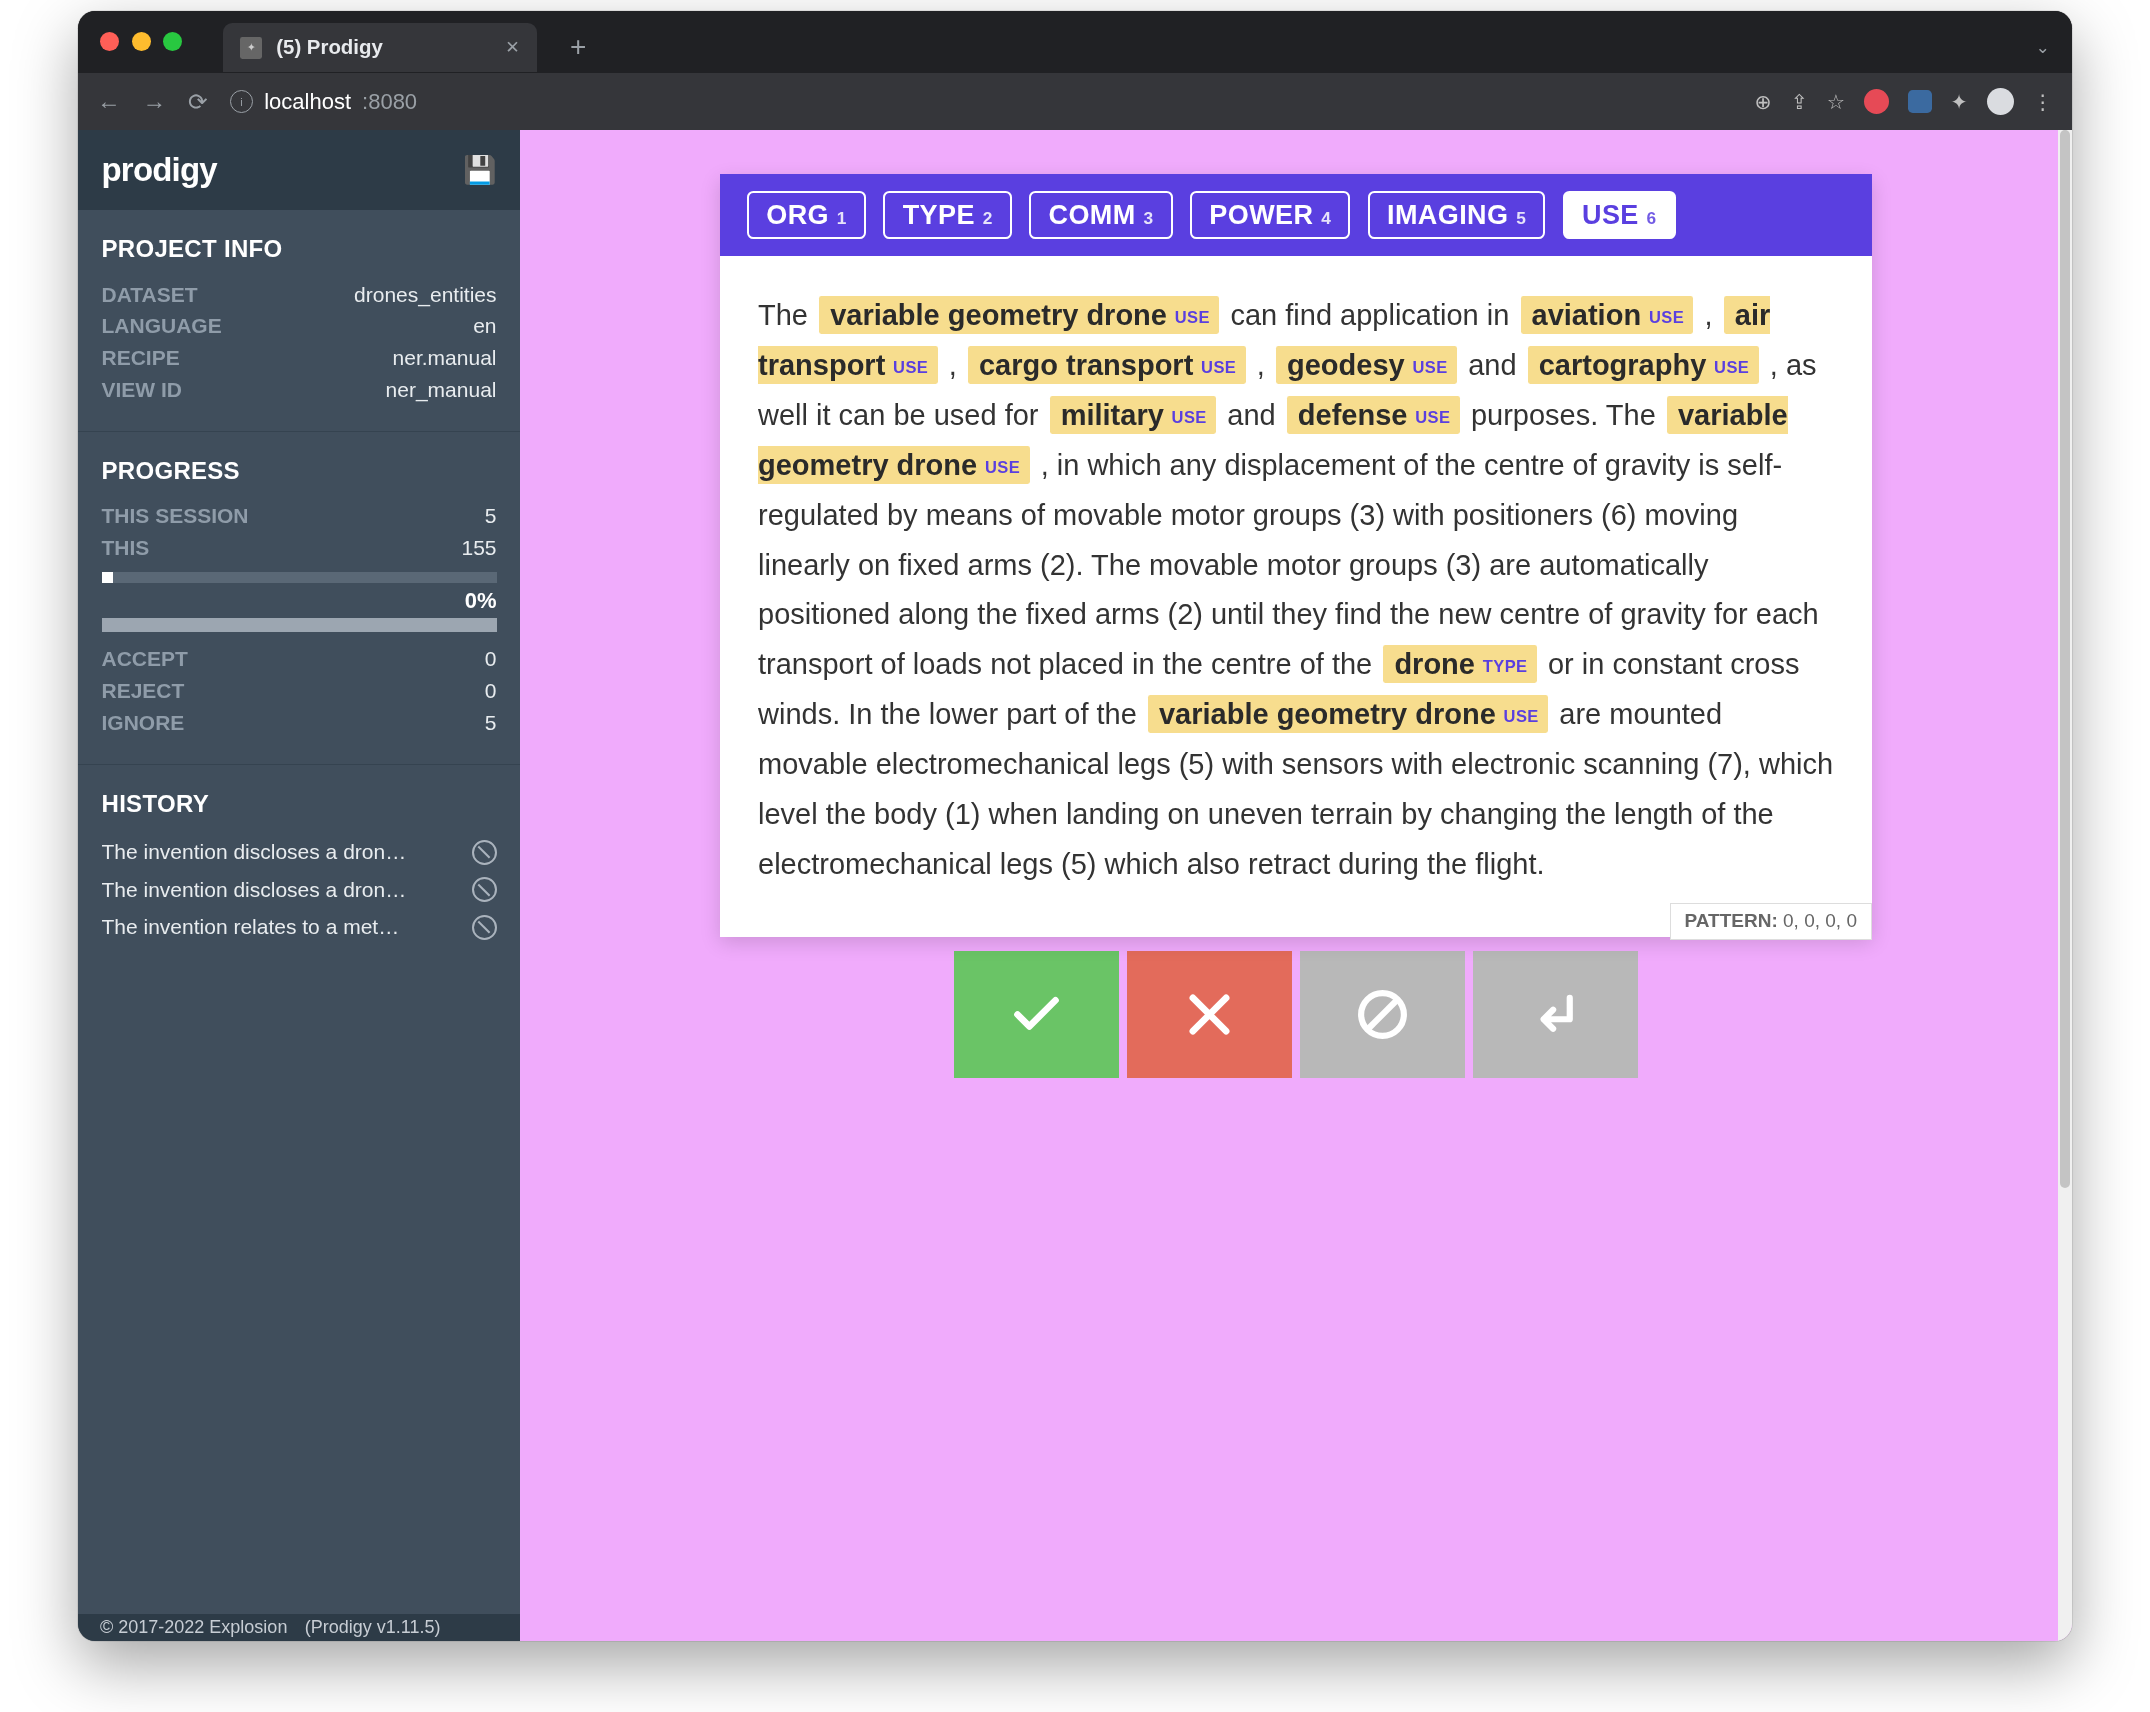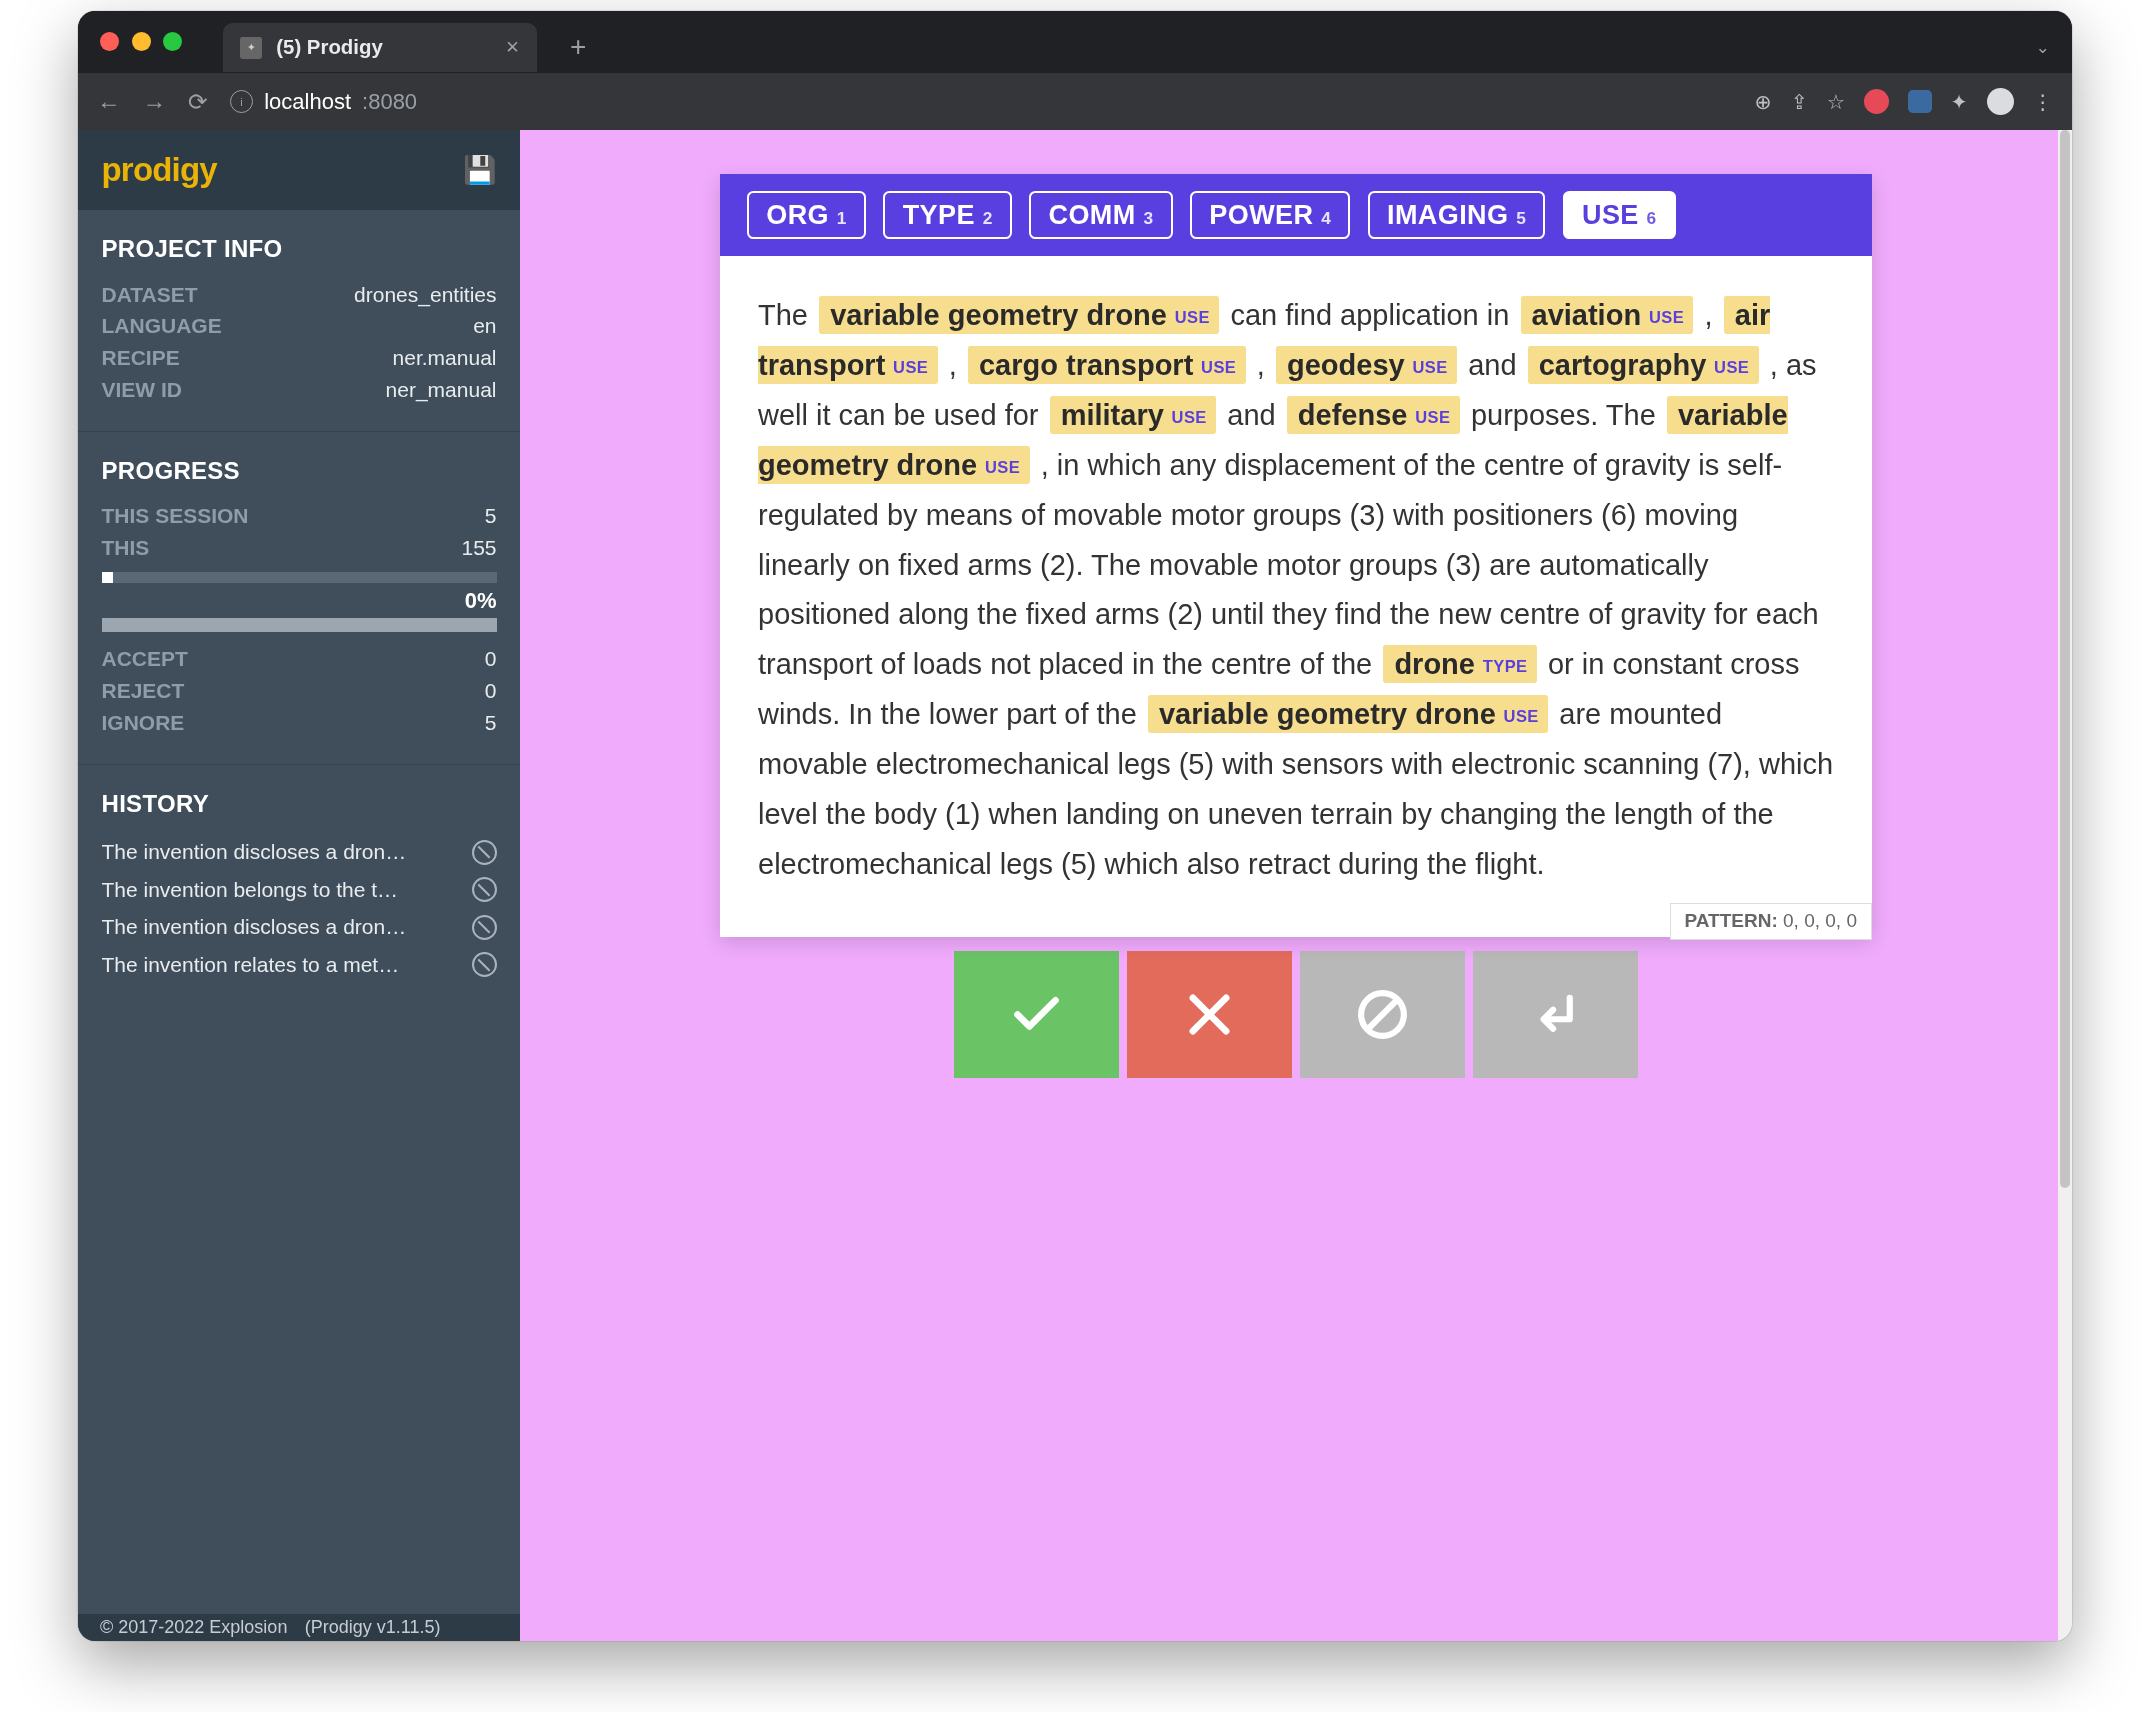--- a/index.html
+++ b/index.html
@@ -95,21 +95,21 @@
   flex-direction: column;
   font-size: 21px;
 }
 .sb-header {
   background: #2d3b47;
   height: 80px;
   display: flex;
   align-items: center;
   padding: 0 23.5px;
 }
-.logo { font-size: 33px; font-weight: 800; color: #eab308; letter-spacing: -0.8px; }
+.logo { font-size: 33px; font-weight: 800; color: #ffffff; letter-spacing: -0.8px; }
 .save-ic { margin-left: auto; color: #fff; font-size: 27px; }
 
 .sb-section { padding: 25px 23.5px; border-bottom: 0.8px solid #354350; }
 .sb-title { font-weight: 700; color: #fff; font-size: 24px; letter-spacing: 0.3px; margin-bottom: 15.7px; }
 .sb-row { display: flex; justify-content: space-between; padding: 3.9px 0; font-size: 21px; }
 .sb-row .lab { color: #8f9ca9; font-weight: 600; }
 .sb-row .val { color: #e8ecef; }
 
 .prog-bar { height: 11px; background: #5a6876; margin: 7.8px 0 4.7px 0; position: relative; }
 .prog-bar .fill { position: absolute; left:0; top:0; bottom:0; width: 3%; background: #fff; }
@@ -344,24 +344,20 @@
               <span class="val">5</span>
             </div>
           </div>
       </div>
 
       <div class="sb-section" style="border-bottom:none">
         <div class="sb-title">HISTORY</div>
         <div id="hist-rows">
             <div class="hist-row">
               <span class="hist-text">The invention discloses a dron…</span>
-              <span class="hist-ic"></span>
-            </div>
-            <div class="hist-row">
-              <span class="hist-text">The invention belongs to the t…</span>
               <span class="hist-ic"></span>
             </div>
             <div class="hist-row">
               <span class="hist-text">The invention discloses a dron…</span>
               <span class="hist-ic"></span>
             </div>
             <div class="hist-row">
               <span class="hist-text">The invention relates to a met…</span>
               <span class="hist-ic"></span>
             </div>

